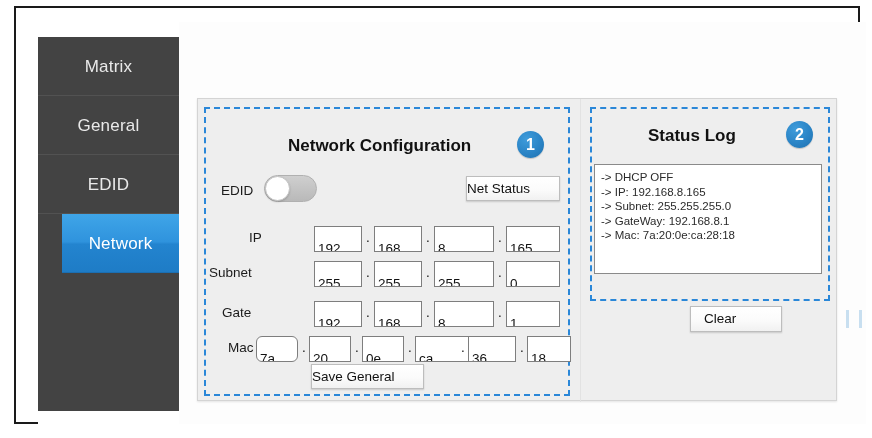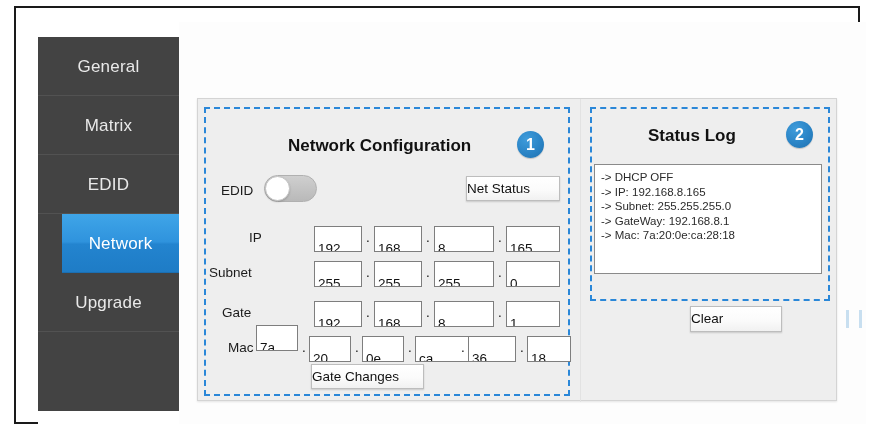--- a/index.html
+++ b/index.html
@@ -189,20 +189,21 @@
   .btn-save {
     left: 105px; top: 255px;
     width: 113px; height: 25px;
     line-height: 23px;
   }
   .btn-clear {
     position: absolute;
     left: 492px; top: 207px;
     width: 92px; height: 26px;
     line-height: 24px;
+    padding-left: 13px;
   }
 
   
   .inp {
     position: absolute;
     height: 22px;
     background: #ffffff;
     border: 1px solid #7e7e7e;
     box-sizing: border-box;
     font-size: 13.5px;
@@ -249,33 +250,30 @@
 </head>
 <body>
 
 <div class="screen">
   <div class="outer-frame">
 
     <div class="app">
 
       <div class="sidebar">
         <div class="nav-item">
+          <span>Matrix</span>
+        </div>
+        <div class="nav-item">
           <span>General</span>
-        </div>
-        <div class="nav-item">
-          <span>Matrix</span>
         </div>
         <div class="nav-item">
           <span>EDID</span>
         </div>
         <div class="nav-item active">
           <span>Network</span>
-        </div>
-        <div class="nav-item">
-          <span>Upgrade</span>
         </div>
         <div class="nav-filler"></div>
       </div>
 
       <div class="content">
 
         <div class="group-panel">
           <div class="panel-sep"></div>
 
           <div class="dashed dashed-left">
@@ -311,33 +309,33 @@
             <div class="lbl lbl-gate">Gate</div>
             <div class="inp" style="left:108px; top:192px; width:48px;">192</div>
             <div class="dot" style="left:160px; top:194px;">.</div>
             <div class="inp" style="left:168px; top:192px; width:48px;">168</div>
             <div class="dot" style="left:220px; top:194px;">.</div>
             <div class="inp" style="left:228px; top:192px; width:60px;">8</div>
             <div class="dot" style="left:292px; top:194px;">.</div>
             <div class="inp" style="left:300px; top:192px; width:54px;">1</div>
 
             <div class="lbl lbl-mac">Mac</div>
-            <div class="inp" style="left:50px; top:216px; width:42px;">7a</div>
+            <div class="inp" style="left:50px; top:227px; width:42px;border-radius:6px;">7a</div>
             <div class="dot" style="left:96px; top:229px;">.</div>
             <div class="inp" style="left:103px; top:227px; width:42px;">20</div>
             <div class="dot" style="left:149px; top:229px;">.</div>
             <div class="inp" style="left:156px; top:227px; width:42px;">0e</div>
             <div class="dot" style="left:202px; top:229px;">.</div>
             <div class="inp" style="left:209px; top:227px; width:64px;">ca</div>
             <div class="dot" style="left:255px; top:229px;">.</div>
             <div class="inp" style="left:262px; top:227px; width:48px;">36</div>
             <div class="dot" style="left:314px; top:229px;">.</div>
             <div class="inp" style="left:321px; top:227px; width:44px;">18</div>
 
-            <div class="btn btn-save">Gate Changes</div>
+            <div class="btn btn-save">Save General</div>
           </div>
 
           <div class="dashed dashed-right"></div>
 
           <div class="section-title" style="left:450px; top:27px;">Status Log</div>
           <div class="badge" style="left:588px; top:22px;">2</div>
 
           <div class="logbox">
             <div class="logline">-&gt; DHCP OFF</div>
             <div class="logline">-&gt; IP: 192.168.8.165</div>

